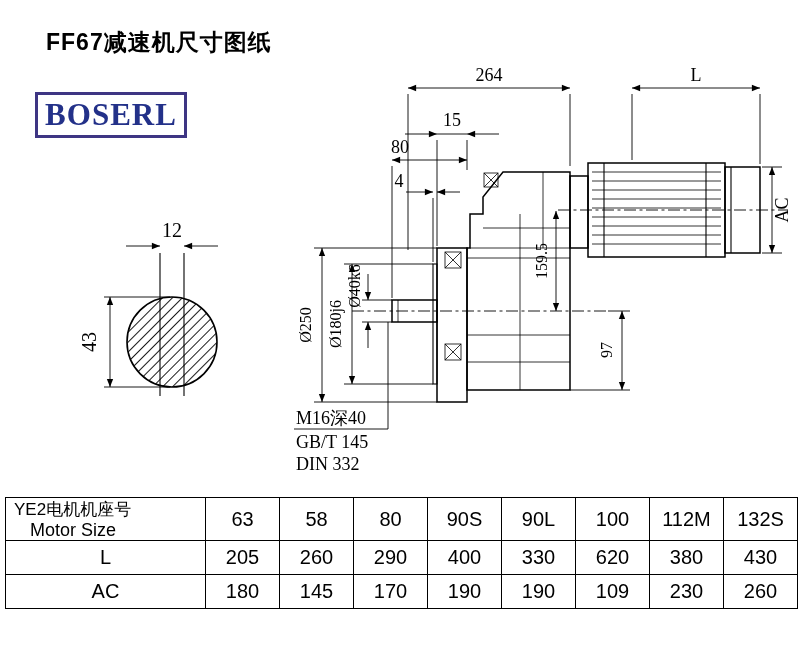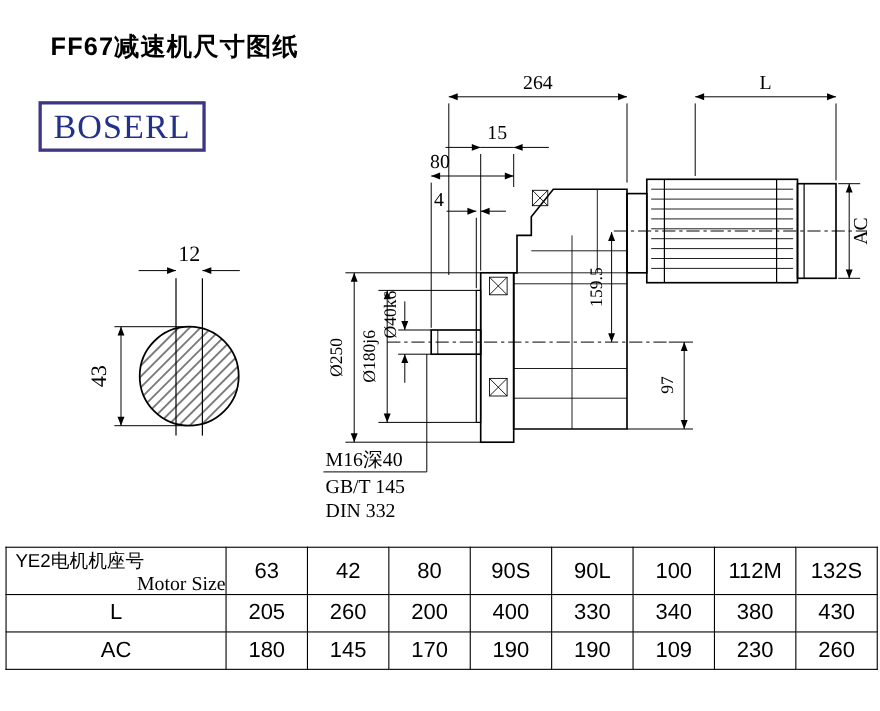--- a/index.html
+++ b/index.html
@@ -9,21 +9,21 @@
   }
   .page-title{
     position:absolute;left:46px;top:12px;font-size:23px;font-weight:bold;
     letter-spacing:1px;font-family:"Liberation Sans",sans-serif;
   }
   .brand-box{
     position:absolute;left:35px;top:92px;width:146px;height:40px;
     border:3px solid #3e3583;display:flex;align-items:center;justify-content:center;
   }
   .brand-box span{
-    font-family:"Liberation Serif",serif;font-weight:normal;font-size:31px;color:#233189;
+    font-family:"Liberation Serif",serif;font-weight:bold;font-size:31px;color:#233189;
     letter-spacing:1px;
   }
   svg.drawing{position:absolute;left:0;top:0;}
   
   .ol{fill:none;stroke:#000;stroke-width:1.5;}
   .med{fill:none;stroke:#000;stroke-width:1.1;}
   .thin{fill:none;stroke:#000;stroke-width:0.8;}
   .dim{fill:none;stroke:#000;stroke-width:0.9;}
   .cl{fill:none;stroke:#000;stroke-width:0.9;stroke-dasharray:12 3.5 3 3.5;}
   .hatched{fill:url(#hatch);stroke:#000;stroke-width:1.6;}
@@ -37,21 +37,21 @@
     border-collapse:collapse;table-layout:fixed;
     font-family:"Liberation Sans",sans-serif;
   }
   table.spec th,table.spec td{
     border:1px solid #000;text-align:center;font-weight:normal;
     font-size:20px;padding:0;
   }
   tr.hrow{height:43px;}
   tr.drow{height:34px;}
   .hcn{font-size:17px;text-align:left;padding-left:8px;line-height:21px;}
-  .hen{font-family:Liberation Serif, serif;font-size:18px;text-align:right;padding-left:24px;line-height:20px;}
+  .hen{font-family:Liberation Sans, sans-serif;font-size:18px;text-align:left;padding-left:24px;line-height:20px;}
 </style>
 </head>
 <body>
 
 <h1 class="page-title">FF67减速机尺寸图纸</h1>
 
 <div class="brand-box">
   <span>BOSERL</span>
 </div>
 
@@ -215,36 +215,36 @@
       <col style="width:74px">
       <col style="width:74px">
   </colgroup>
   <tbody>
     <tr class="hrow">
       <th>
         <div class="hcn">YE2电机机座号</div>
         <div class="hen">Motor Size</div>
       </th>
       <th>63</th>
-      <th>42</th>
+      <th>58</th>
       <th>80</th>
       <th>90S</th>
       <th>90L</th>
       <th>100</th>
       <th>112M</th>
       <th>132S</th>
     </tr>
     <tr class="drow">
       <td>L</td>
       <td>205</td>
       <td>260</td>
-      <td>200</td>
+      <td>290</td>
       <td>400</td>
       <td>330</td>
-      <td>340</td>
+      <td>620</td>
       <td>380</td>
       <td>430</td>
     </tr>
     <tr class="drow">
       <td>AC</td>
       <td>180</td>
       <td>145</td>
       <td>170</td>
       <td>190</td>
       <td>190</td>

